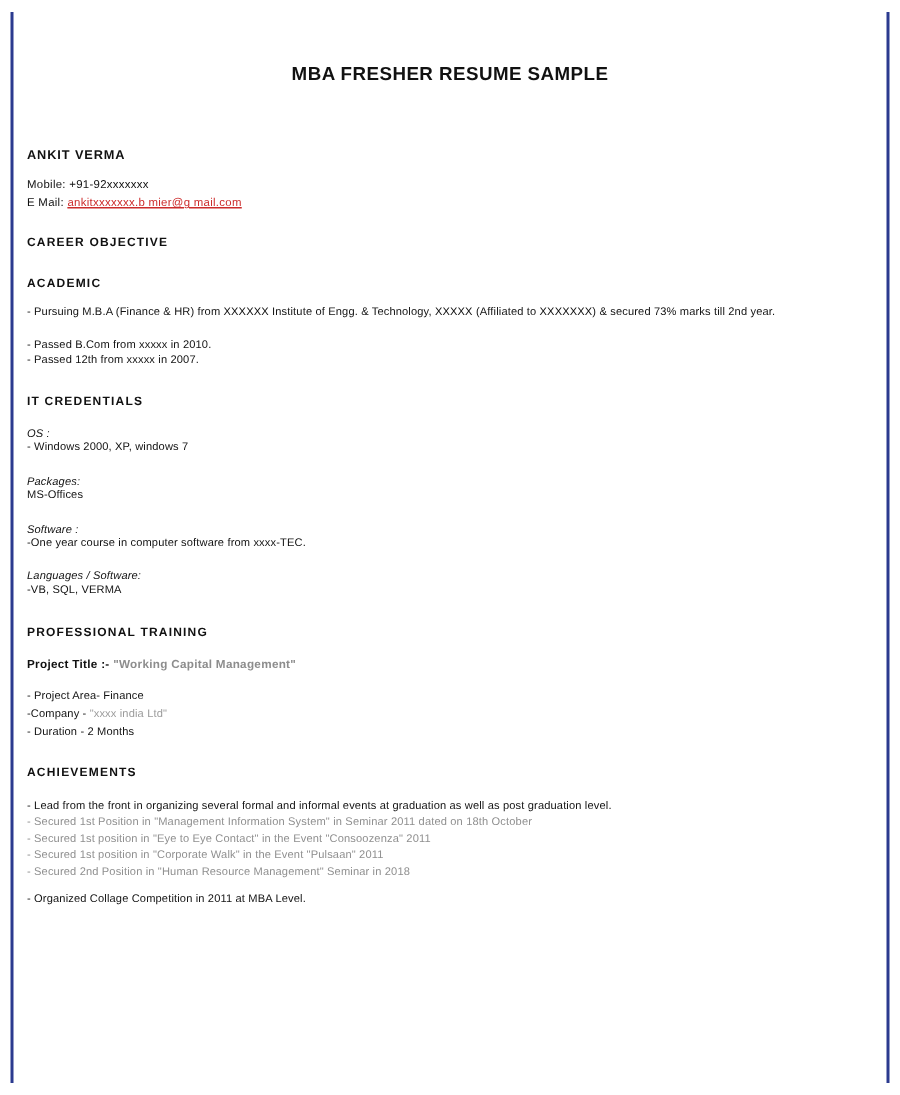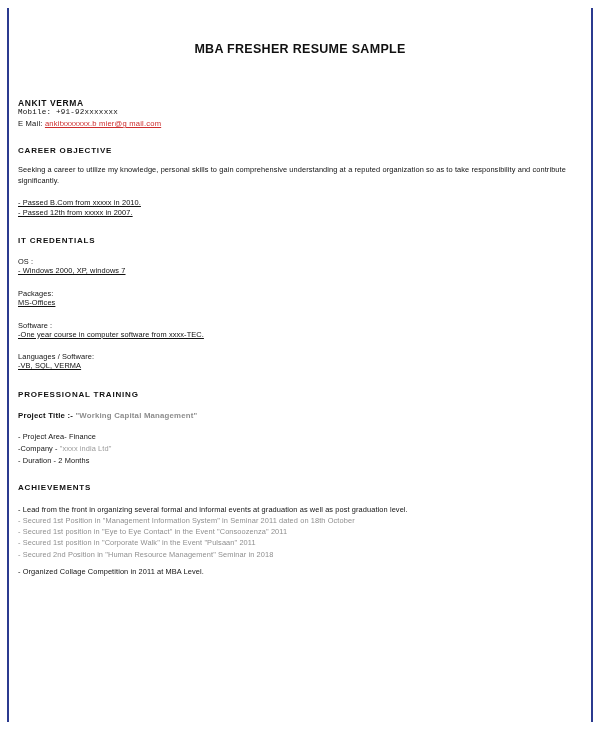--- a/index.html
+++ b/index.html
@@ -53,23 +53,23 @@
   }
   .name {
     margin-top: 42px;
     font-size: 8.5px;
     font-weight: bold;
     letter-spacing: 0.6px;
     color: #111;
   }
   .contact-line {
     font-size: 7.6px;
+    margin-top: 10px;
     color: #111;
     letter-spacing: 0.2px;
-    font-family: Liberation Mono, monospace;
   }
   .contact-line2 {
     font-size: 7.6px;
     margin-top: 3px;
     color: #111;
     letter-spacing: 0.2px;
   }
   .email-link {
     color: #cc2b2b;
     text-decoration: underline;
@@ -89,30 +89,30 @@
     letter-spacing: 0.1px;
   }
   .blk {
     margin-top: 9px;
   }
   .line {
     font-size: 7.4px;
     line-height: 1.45;
     color: #111;
     letter-spacing: 0.1px;
-    text-decoration: underline;
   }
   .line.tight {
     line-height: 1.35;
   }
   .gap-md { margin-top: 12px; }
   .sub-label {
     font-size: 7.4px;
     color: #111;
     letter-spacing: 0.1px;
+    font-style: italic;
   }
   .proj-title {
     font-size: 7.8px;
     font-weight: bold;
     color: #111;
     margin-top: 12px;
     letter-spacing: 0.2px;
   }
   .proj-title .muted {
     font-weight: bold;
@@ -154,22 +154,23 @@
 
     <div class="name">ANKIT VERMA</div>
 
     <div class="contact-line">Mobile: +91-92xxxxxxx</div>
     <div class="contact-line2">
       <span>E Mail:</span>
       <span class="email-link">ankitxxxxxxx.b mier@g mail.com</span>
     </div>
 
     <div class="section-head">CAREER OBJECTIVE</div>
-    <div class="para">Seeking a career to utilize my knowledge, personal skills to gain comprehensive understanding at a reputed organization so as to take responsibility and contribute significantly.</div>
-
+
+    <div class="section-head">ACADEMIC</div>
+    <div class="para">- Pursuing M.B.A (Finance &amp; HR) from XXXXXX Institute of Engg. &amp; Technology, XXXXX (Affiliated to XXXXXXX) &amp; secured 73% marks till 2nd year.</div>
     <div class="blk gap-md">
       <div class="line tight">- Passed B.Com from xxxxx in 2010.</div>
       <div class="line tight">- Passed  12th from xxxxx in 2007.</div>
     </div>
 
     <div class="section-head">IT CREDENTIALS</div>
 
     <div class="blk gap-md">
       <div class="sub-label">OS :</div>
       <div class="line">- Windows 2000, XP, windows 7</div>

